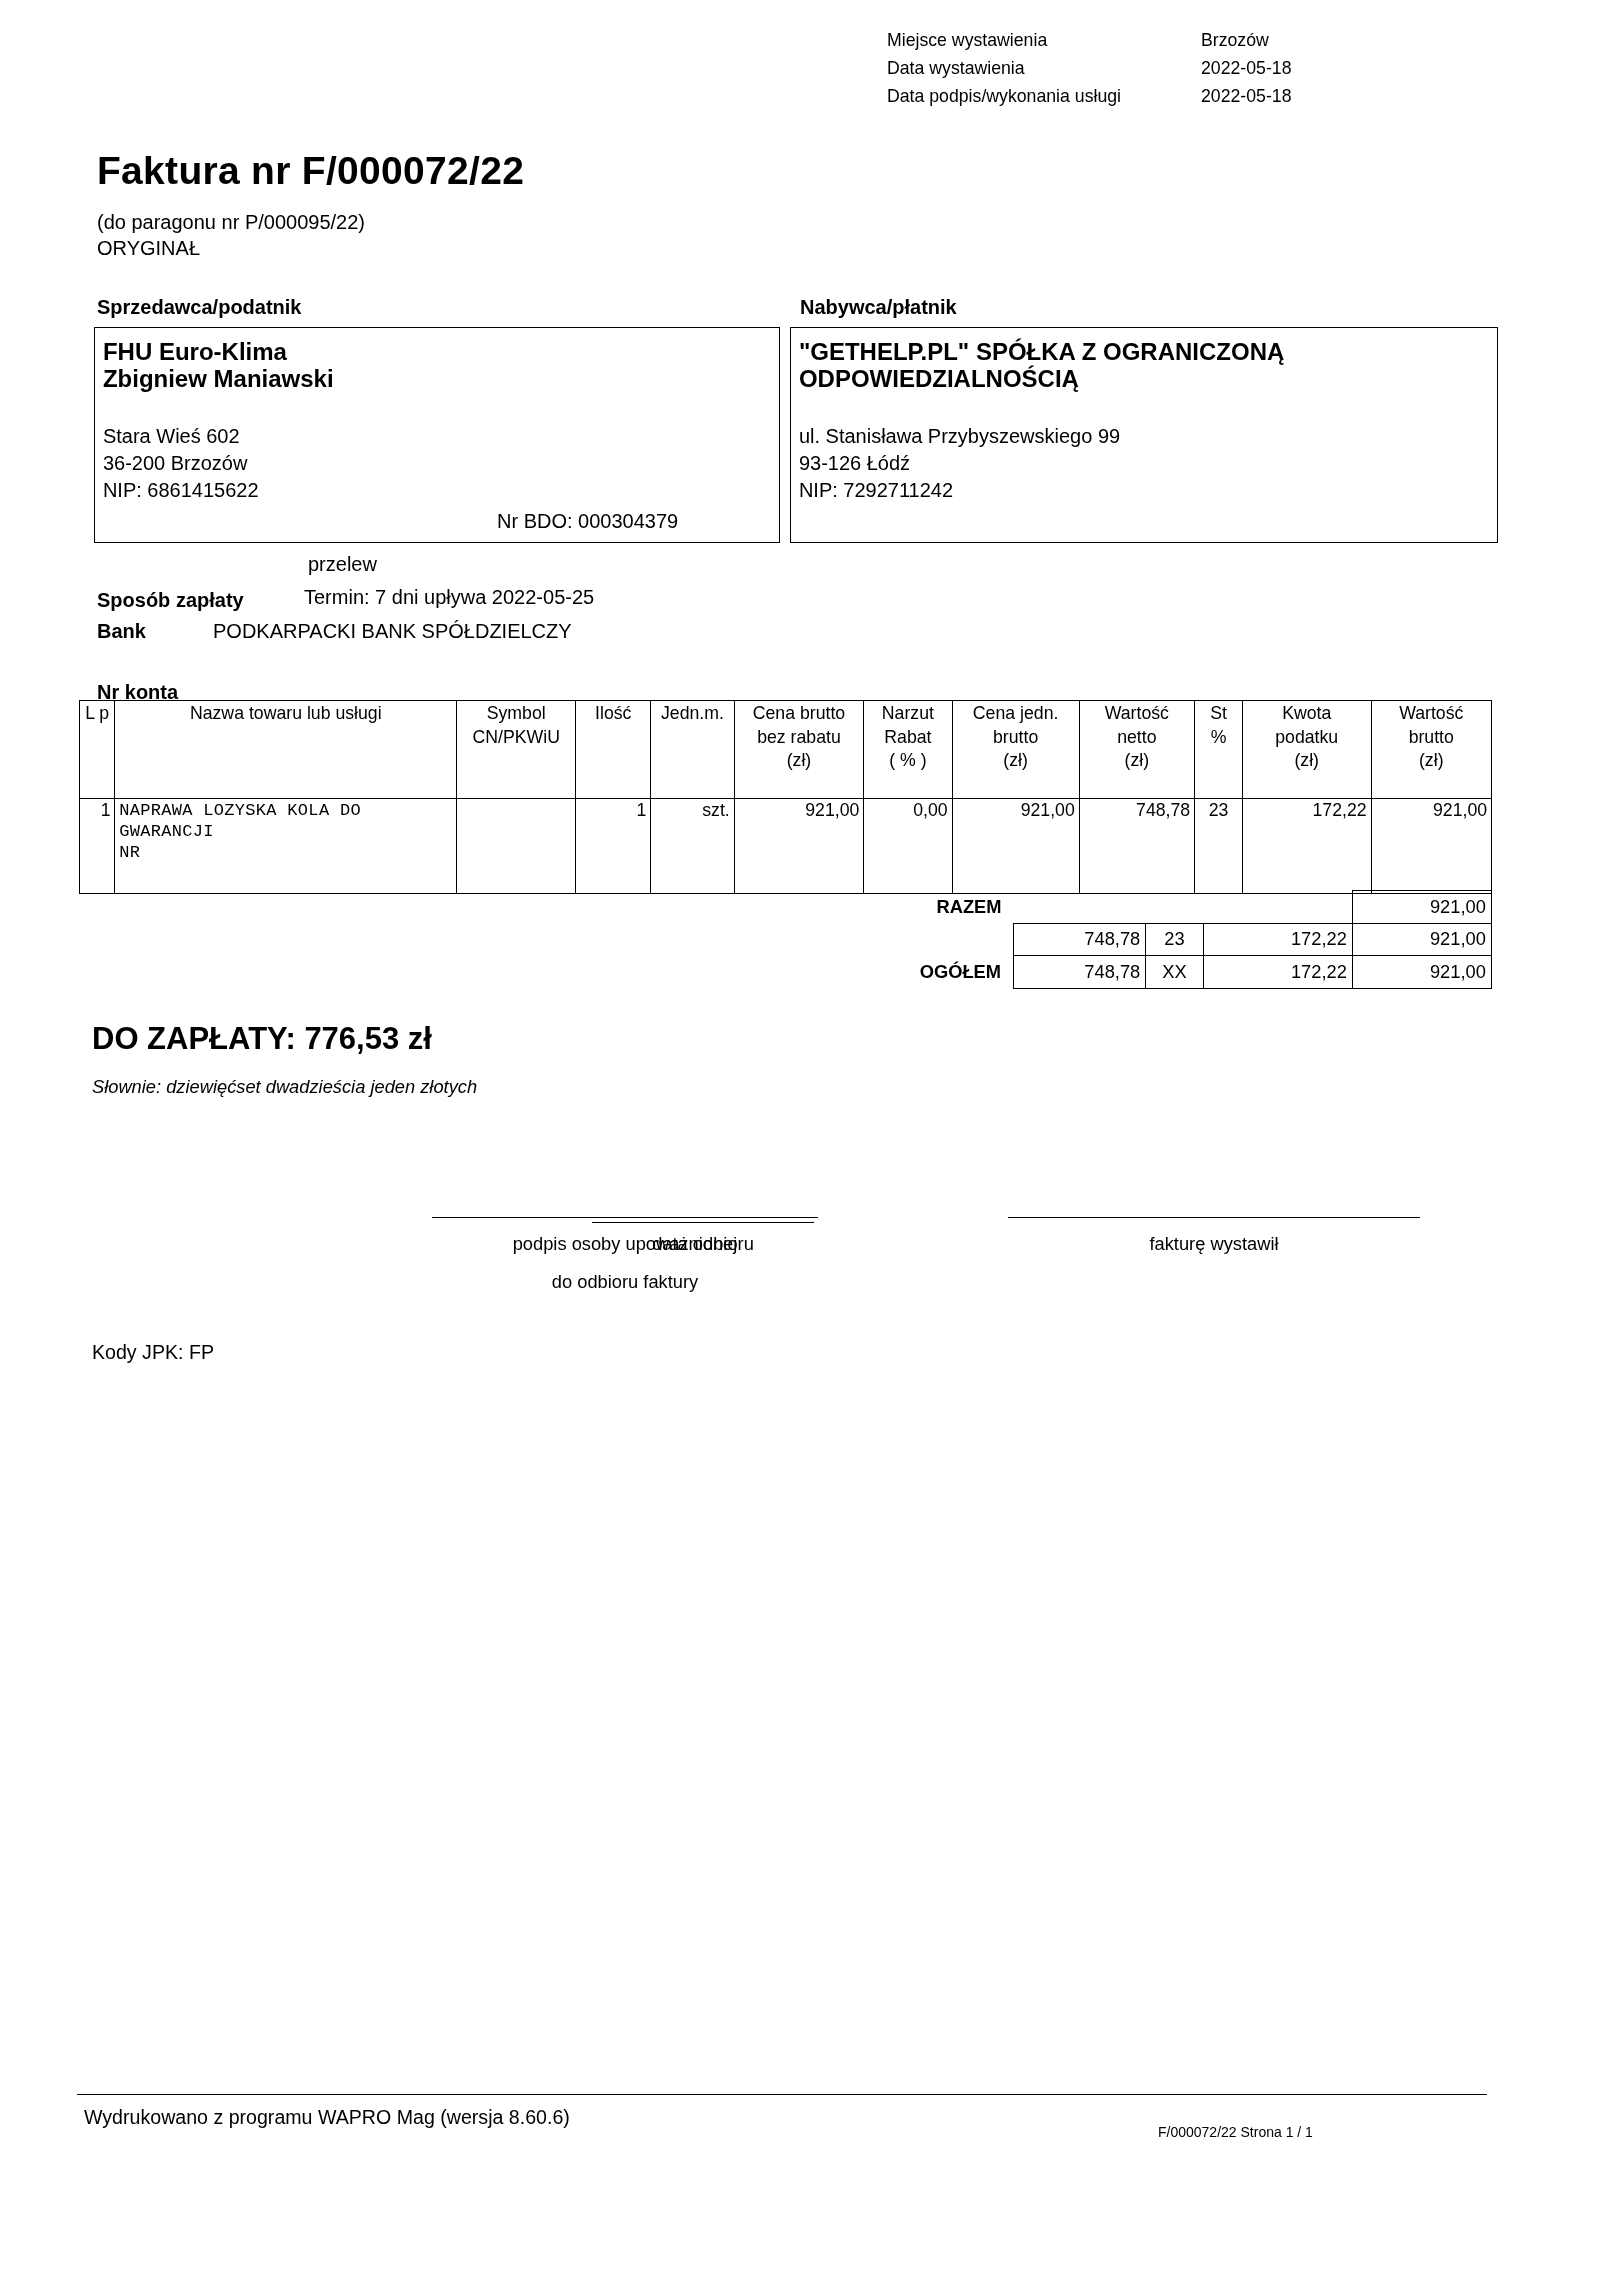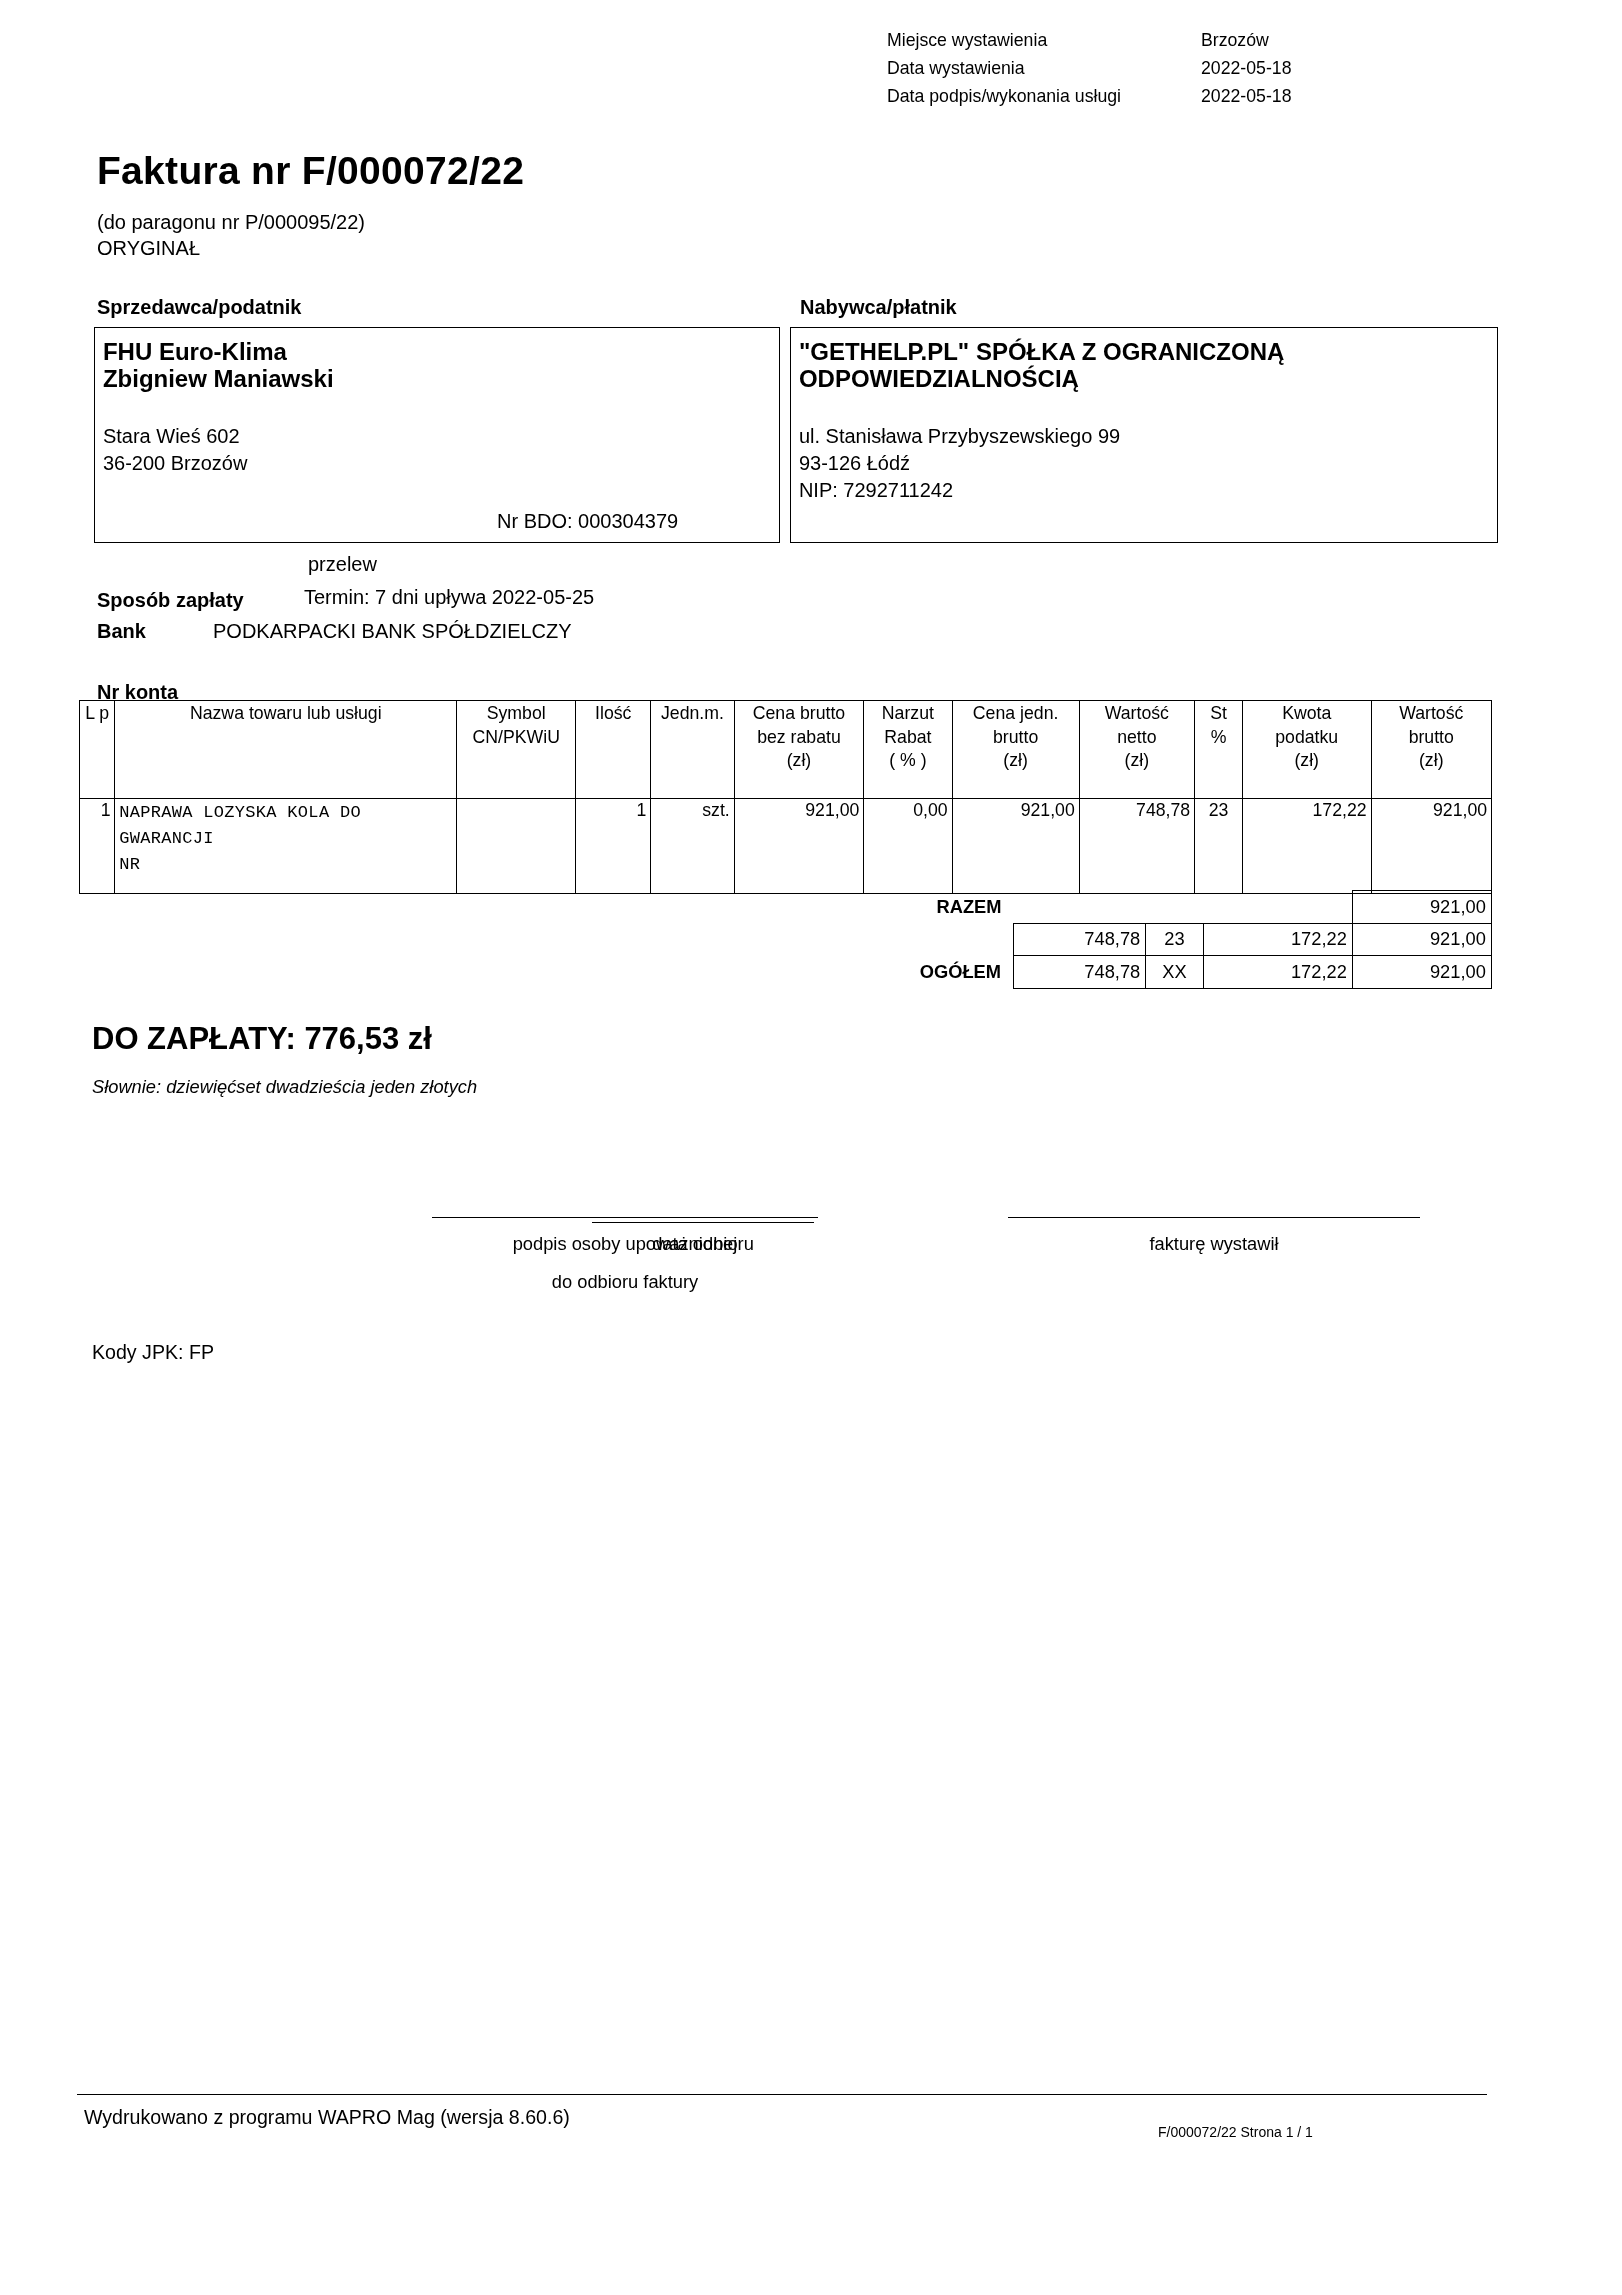--- a/index.html
+++ b/index.html
@@ -140,21 +140,21 @@
   table.items th {
     text-align: center;
     line-height: 23.6px;
     height: 94px;
   }
   td.num { text-align: right; }
   td.ctr { text-align: center; }
   td.mono {
     font-family: "Liberation Mono", monospace;
     font-size: 17px;
-    line-height: 26px;
+    line-height: 21px;
     letter-spacing: 0.3px;
   }
   tr.item-row td { height: 92px; }
 
   
   table.totals {
     position: absolute;
     left: 79px;
     top: 890px;
     width: 1413px;
@@ -275,20 +275,21 @@
   <div class="party-head-right">Nabywca/płatnik</div>
 
   <div class="party-box left">
     <div class="party-name">
       <div>FHU Euro-Klima</div>
       <div>Zbigniew Maniawski</div>
     </div>
     <div class="party-addr">
       <div>Stara Wieś 602</div>
       <div>36-200 Brzozów</div>
+      <div>NIP: 6861415622</div>
     </div>
   </div>
   <div class="bdo">Nr BDO: 000304379</div>
 
   <div class="party-box right">
     <div class="party-name">
       <div>"GETHELP.PL" SPÓŁKA Z OGRANICZONĄ</div>
       <div>ODPOWIEDZIALNOŚCIĄ</div>
     </div>
     <div class="party-addr">

